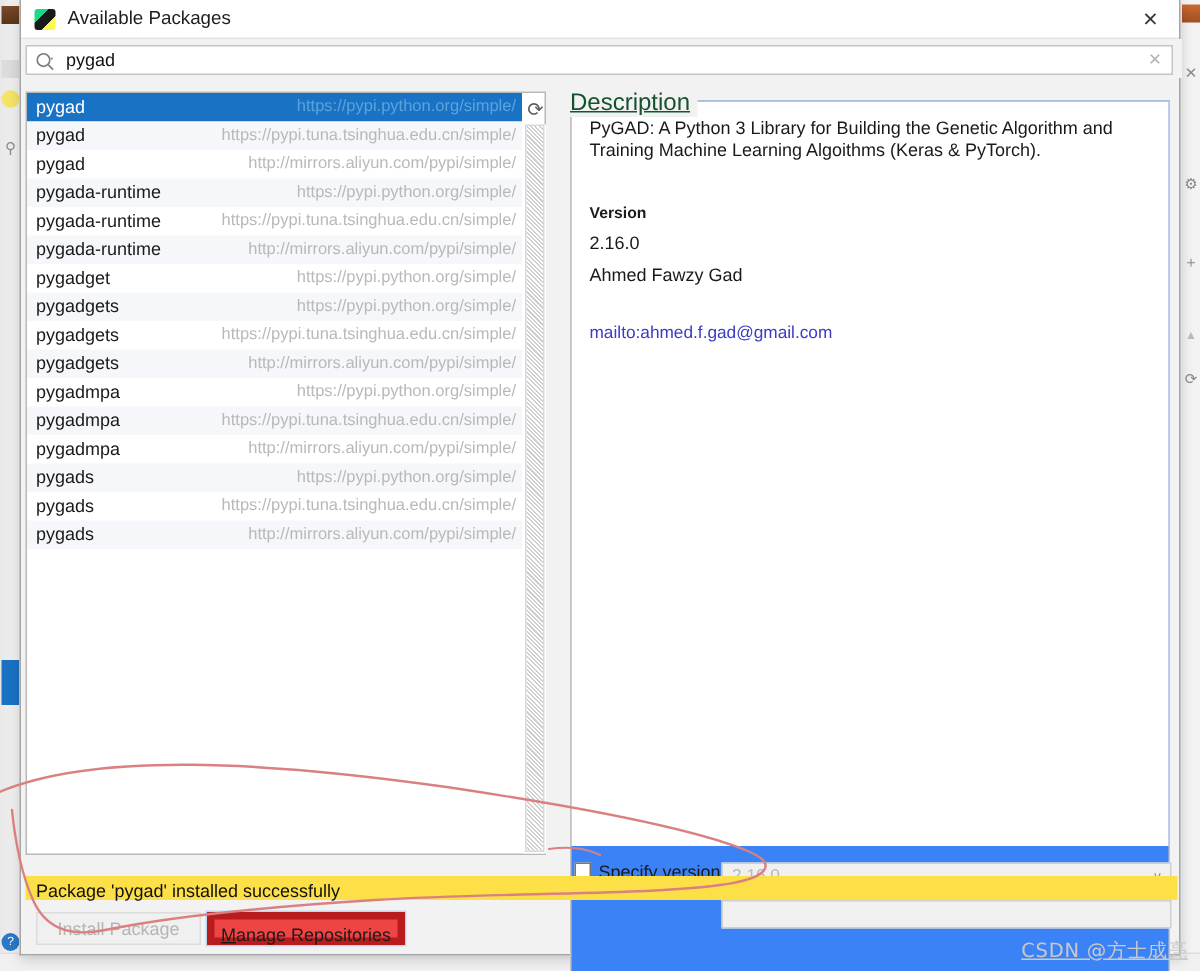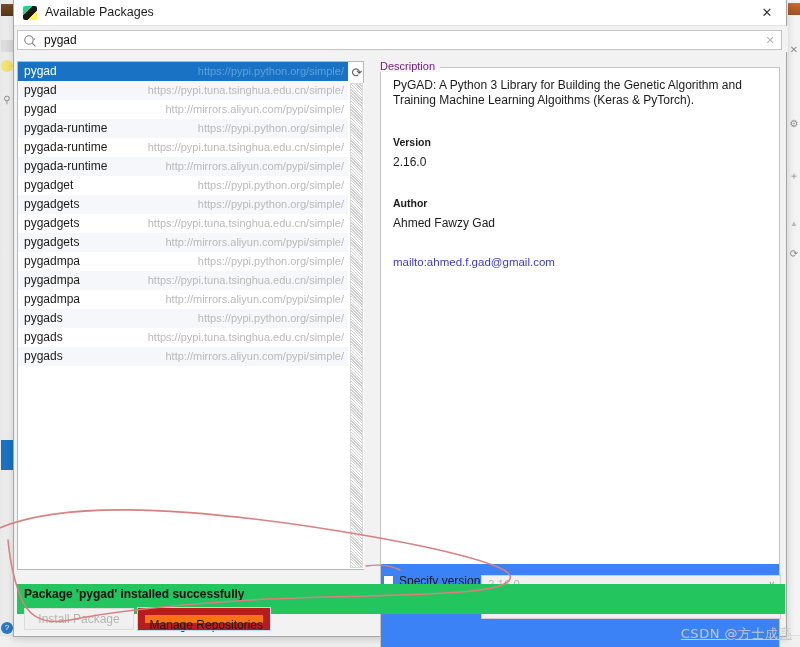--- a/index.html
+++ b/index.html
@@ -139,22 +139,22 @@
   #splitter {
     position: absolute; left: 352px; top: 9px; width: 10px; height: 509px;
   }
 
   
   #desc-panel {
     position: absolute; left: 362px; top: 0; width: 408px; height: 525px;
   }
   #desc-legend {
     position: absolute; left: 4px; top: 8px;
-    font-size: 11px; color: #701a75; background: #f2f2f2;
-    padding-right: 5px; z-index: 2;
+    font-size: 16px; color: #14532d; background: #f2f2f2;
+    padding-right: 5px; z-index: 2; text-decoration: underline;
   }
   #desc-frame {
     position: absolute; left: 4px; top: 15px; width: 400px; height: 582px;
     border: 1px solid #c3c3c3; background: #3b82f6;
   }
   #desc-frame::before {
     content: ""; position: absolute; left: 0; top: -1px;
     width: 400px; height: 1px;
   }
   #desc-body {
@@ -191,42 +191,41 @@
     position: absolute; left: 6px; top: 0; line-height: 17px;
     font-size: 11.5px; color: #b6b6b6;
   }
   .opt-chevron {
     position: absolute; right: 5px; top: 0; line-height: 17px;
     font-size: 9px; color: #8f8f8f;
   }
 
   
   #statusbar {
-    position: absolute; left: 3px; top: 584px; width: 768px; height: 30px;
-    background: #22c55e;
-    font-weight: bold;
+    position: absolute; left: 3px; top: 584px; width: 768px; height: 16px;
+    background: #fde047;
   }
   #status-text {
     position: absolute; left: 7px; top: 0; line-height: 20px;
     font-size: 12px; color: #111;
   }
 
   
   #buttonbar { position: absolute; left: 0; top: 606px; width: 774px; height: 31px; }
   #install-btn {
     position: absolute; left: 10px; top: 2px; width: 110px; height: 22px;
     background: #f0f0f0; border: 1px solid #dcdcdc;
     color: #b5b5b5; font-size: 12px; line-height: 20px; text-align: center;
     cursor: default;
   }
   #manage-btn {
     position: absolute; left: 124px; top: 2px; width: 132px; height: 22px;
-    background: #f97316; border: 7px solid #b91c1c;
+    background: #ef4444; border: 5px solid #b91c1c;
     outline: 1px solid #bcd9f2;
-    color: #1a1a1a; font-size: 12px; line-height: 20px; text-align: right;
+    color: #1a1a1a; font-size: 12px; line-height: 20px; text-align: center;
     cursor: pointer;
   }
   #manage-btn u { text-decoration: underline; }
 
   
   #annotation { position: absolute; inset: 0; pointer-events: none; }
 
   
   #watermark {
     position: absolute; right: 8px; bottom: 4px;
@@ -312,21 +311,20 @@
 
     <div id="splitter"></div>
 
     <div id="desc-panel">
       <div id="desc-legend">Description</div>
       <div id="desc-frame">
         <div id="desc-body">
           <div id="desc-summary">PyGAD: A Python 3 Library for Building the Genetic Algorithm and Training Machine Learning Algoithms (Keras &amp; PyTorch).</div>
           <div class="desc-label">Version</div>
           <div class="desc-value">2.16.0</div>
-          <div class="desc-label">Author</div>
           <div class="desc-value">Ahmed Fawzy Gad</div>
           <div id="desc-links">
             <a class="desc-link">mailto:ahmed.f.gad@gmail.com</a>
           </div>
         </div>
       </div>
     </div>
   </div>
 
   <div id="opts">

